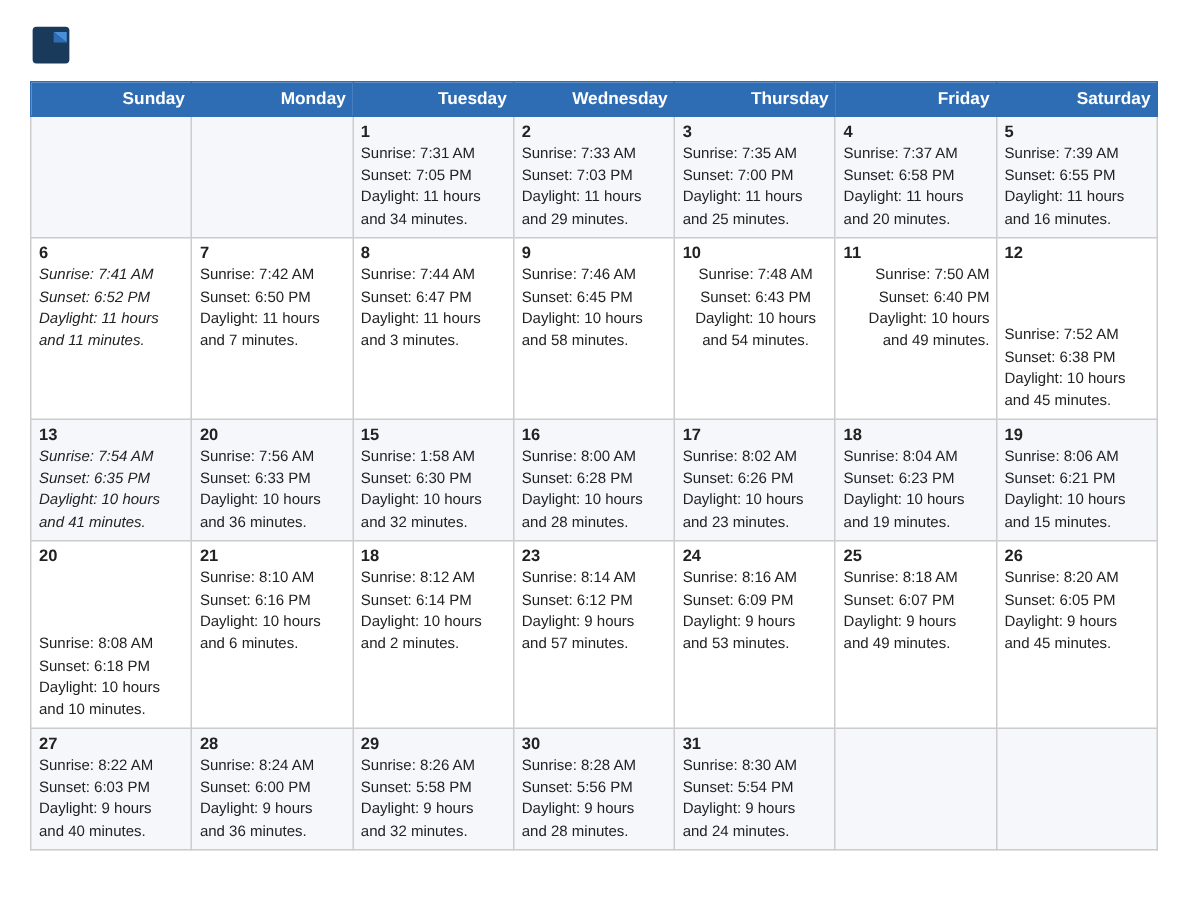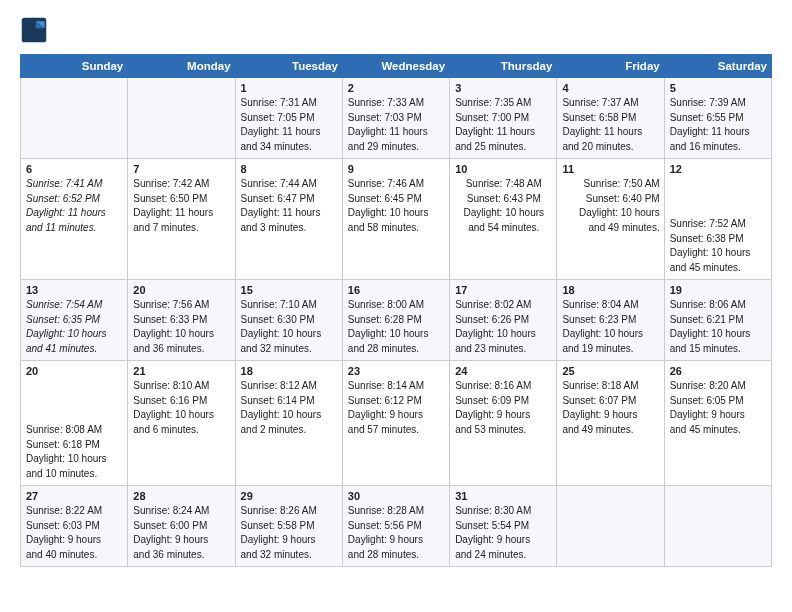--- a/index.html
+++ b/index.html
@@ -229,21 +229,21 @@
           </td>
           <td>
             <span class="day-num">20</span>
             <div class="day-detail" style="white-space: pre-line;">Sunrise: 7:56 AM
 Sunset: 6:33 PM
 Daylight: 10 hours
 and 36 minutes.</div>
           </td>
           <td>
             <span class="day-num">15</span>
-            <div class="day-detail" style="white-space: pre-line;">Sunrise: 7:10 AM
+            <div class="day-detail" style="white-space: pre-line;">Sunrise: 1:58 AM
 Sunset: 6:30 PM
 Daylight: 10 hours
 and 32 minutes.</div>
           </td>
           <td>
             <span class="day-num">16</span>
             <div class="day-detail" style="white-space: pre-line;">Sunrise: 8:00 AM
 Sunset: 6:28 PM
 Daylight: 10 hours
 and 28 minutes.</div>

